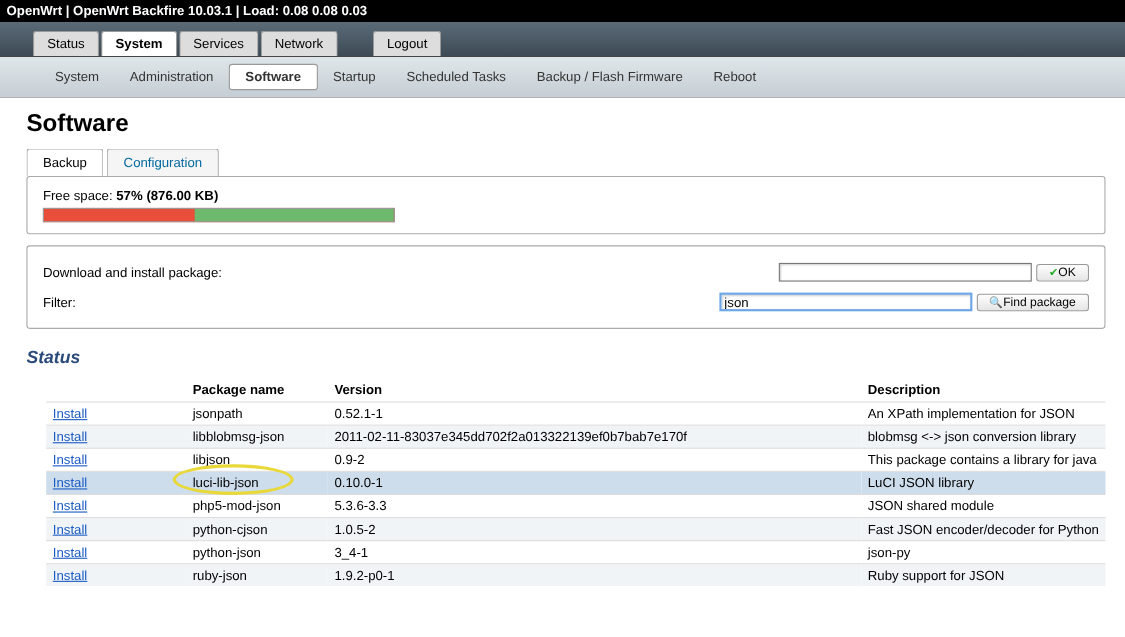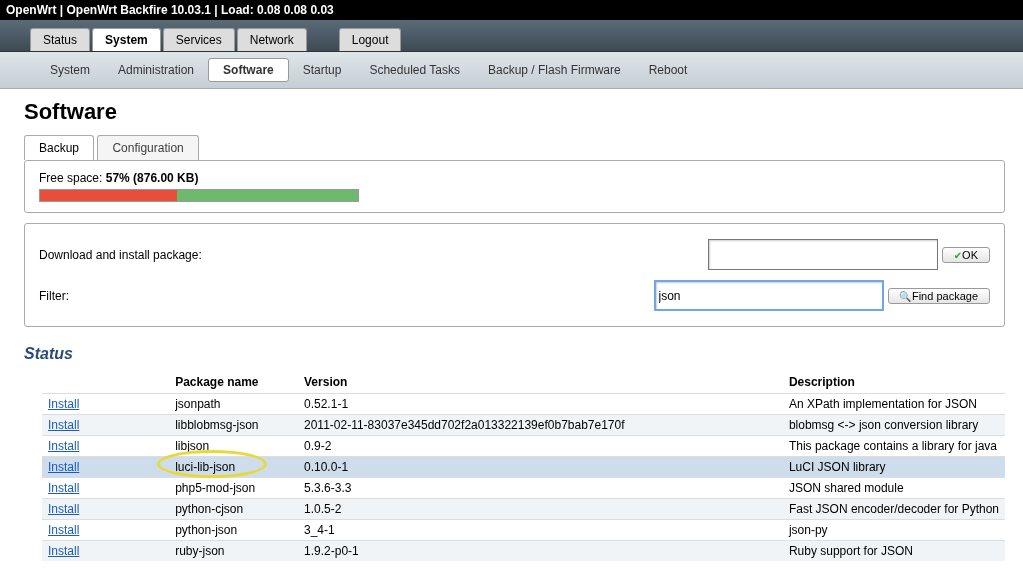--- a/index.html
+++ b/index.html
@@ -16,35 +16,35 @@
 .topbar2 .link { display: inline-block; padding: 4px 14px; color: #333; font-size: 12px; cursor: pointer; }
 .topbar2 .link.active { background: #fff; border: 1px solid #999; border-radius: 3px; font-weight: bold; }
 .content { padding: 10px 18px 0 24px; }
 h2 { font-size: 22px; font-weight: bold; margin-bottom: 10px; }
 h3 { font-size: 16px; font-style: italic; color: #2a4a7a; font-weight: bold; margin: 18px 0 8px 0; }
 .subtabs { margin-bottom: 0; }
 .subtab {
   display: inline-block; border: 1px solid #aaa; border-bottom: none; padding: 5px 14px;
   border-radius: 3px 3px 0 0; background: #fff; cursor: pointer; font-size: 12px;
 }
-.subtab.inactive { color: #404040; background: #f5f5f5; }
+.subtab.inactive { color: #0369a1; background: #f5f5f5; }
 .panel { border: 1px solid #aaa; border-radius: 3px; padding: 10px 14px; margin-bottom: 10px; }
 .reset-btn {
   display: inline-block; border: 1px solid #999; border-radius: 3px; padding: 1px 6px;
   font-size: 11px; cursor: pointer; margin-left: 4px;
   background: linear-gradient(#fefefe, #e5e5e5);
 }
 .reset-icon { color: #c00; font-weight: bold; }
 .progress { width: 320px; height: 13px; border: 1px solid #999; background: #e94e3a; margin-top: 4px; display: flex; }
 .progress-used { height: 100%; background: #e94e3a; }
 .progress-free { height: 100%; background: #6db96d; }
 .form-row { display: flex; align-items: center; padding: 5px 0; }
 .form-row label { width: 200px; }
 .form-row input[type=text] {
-  width: 230px; border: 1px solid #777; padding: 4px 3px; font-size: 12px; height: 31px;
+  width: 230px; border: 1px solid #777; padding: 4px 3px; font-size: 12px; height: 17px;
   box-shadow: inset 1px 1px 2px rgba(0,0,0,0.2);
 }
 .form-row input.focused { border: 2px solid #6ea6e6; }
 .spacer { flex: 1; }
 .btn {
   display: inline-block; border: 1px solid #999; border-radius: 3px; padding: 1px 11px;
   font-size: 11px; cursor: pointer; margin-left: 4px;
   background: linear-gradient(#fefefe, #e5e5e5);
 }
 .ok-icon { color: #2a2; font-size: 10px; }

